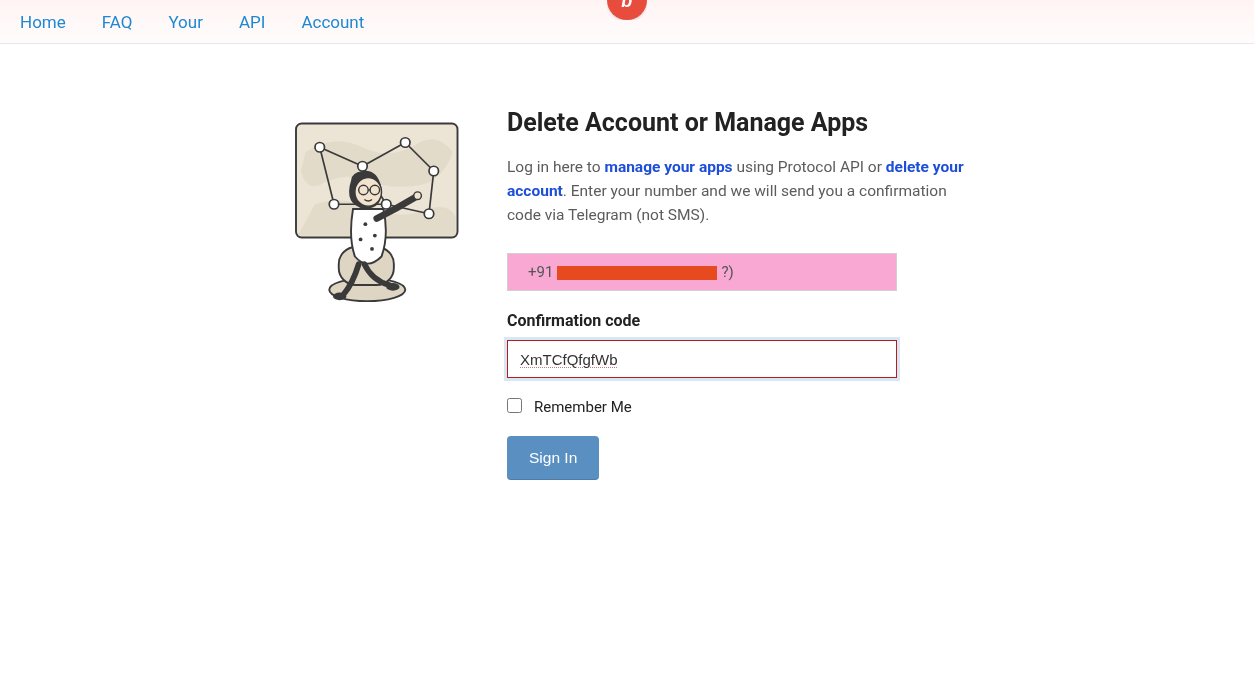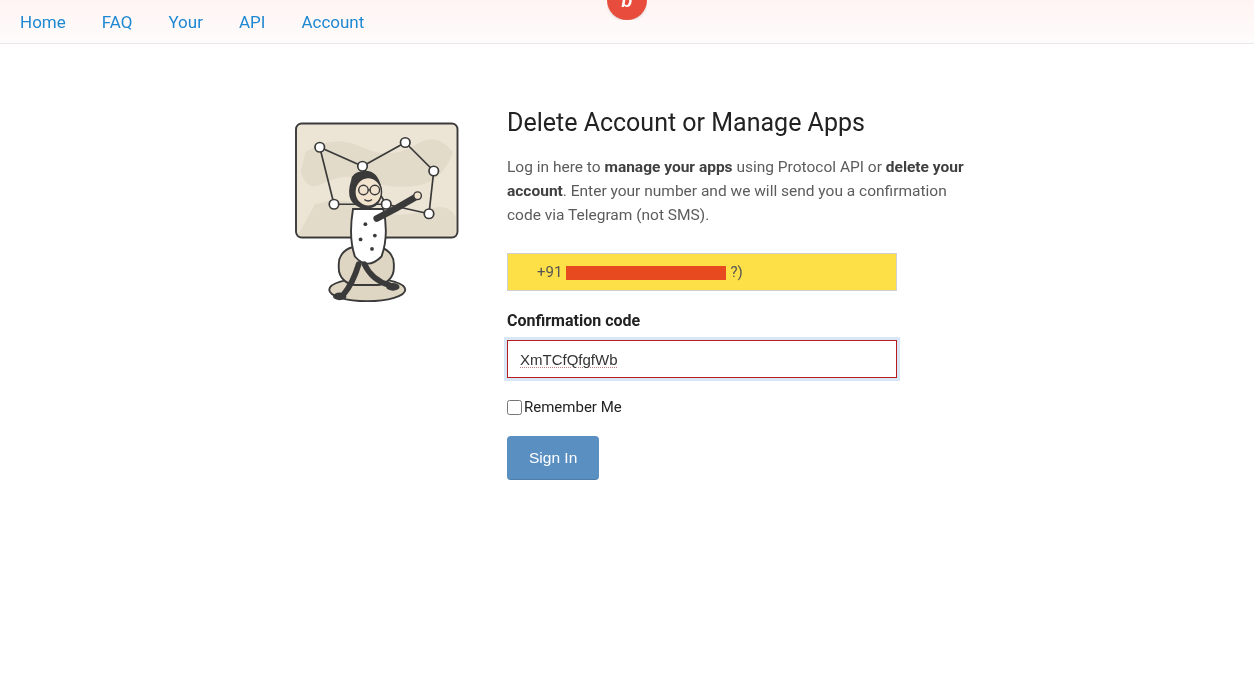--- a/index.html
+++ b/index.html
@@ -70,51 +70,51 @@
     flex: 0 0 190px;
     padding-top: 6px;
   }
   .illus svg { width: 190px; height: auto; }
 
   .main {
     flex: 1;
   }
   .main h1 {
     font-size: 25px;
-    font-weight: 400;
+    font-weight: 700;
     color: #222;
     margin-bottom: 18px;
   }
   .main p.desc {
     font-size: 15.5px;
     line-height: 1.55;
     color: #5c5c5c;
     margin-bottom: 26px;
   }
-  .main p.desc b { color: #404040; }
+  .main p.desc b { color: #1d4ed8; }
   .label {
     font-weight: 700;
     font-size: 16px;
     color: #222;
     margin-bottom: 10px;
     display: block;
   }
   .field {
     margin-bottom: 20px;
   }
   .phone-box {
     border: 1px solid #d0d0d0;
     height: 38px;
-    padding: 0 29px;
+    padding: 0 20px;
     display: flex;
     align-items: center;
     font-size: 15px;
     color: #555;
     position: relative;
-    background: #fde047;
+    background: #f9a8d4;
     width: 390px;
   }
   .phone-box .redact {
     display: inline-block;
     width: 160px;
     height: 14px;
     background: #e84a1f;
     margin: 0 4px;
     position: relative;
     top: 1px;
@@ -127,22 +127,22 @@
     width: 390px;
     outline: none;
     box-shadow: 0 0 0 3px rgba(100,160,220,0.25);
     color: #333;
     text-decoration: underline dotted #c08080;
     text-decoration-thickness: 1px;
     text-underline-offset: 2px;
   }
   .remember {
     display: flex;
-    align-items: center;
-    gap: 2px;
+    align-items: flex-start;
+    gap: 12px;
     margin-bottom: 20px;
     margin-top: 4px;
   }
   .remember input[type=checkbox] {
     width: 15px;
     height: 15px;
   }
   .remember label {
     font-size: 15px;
     color: #222;

